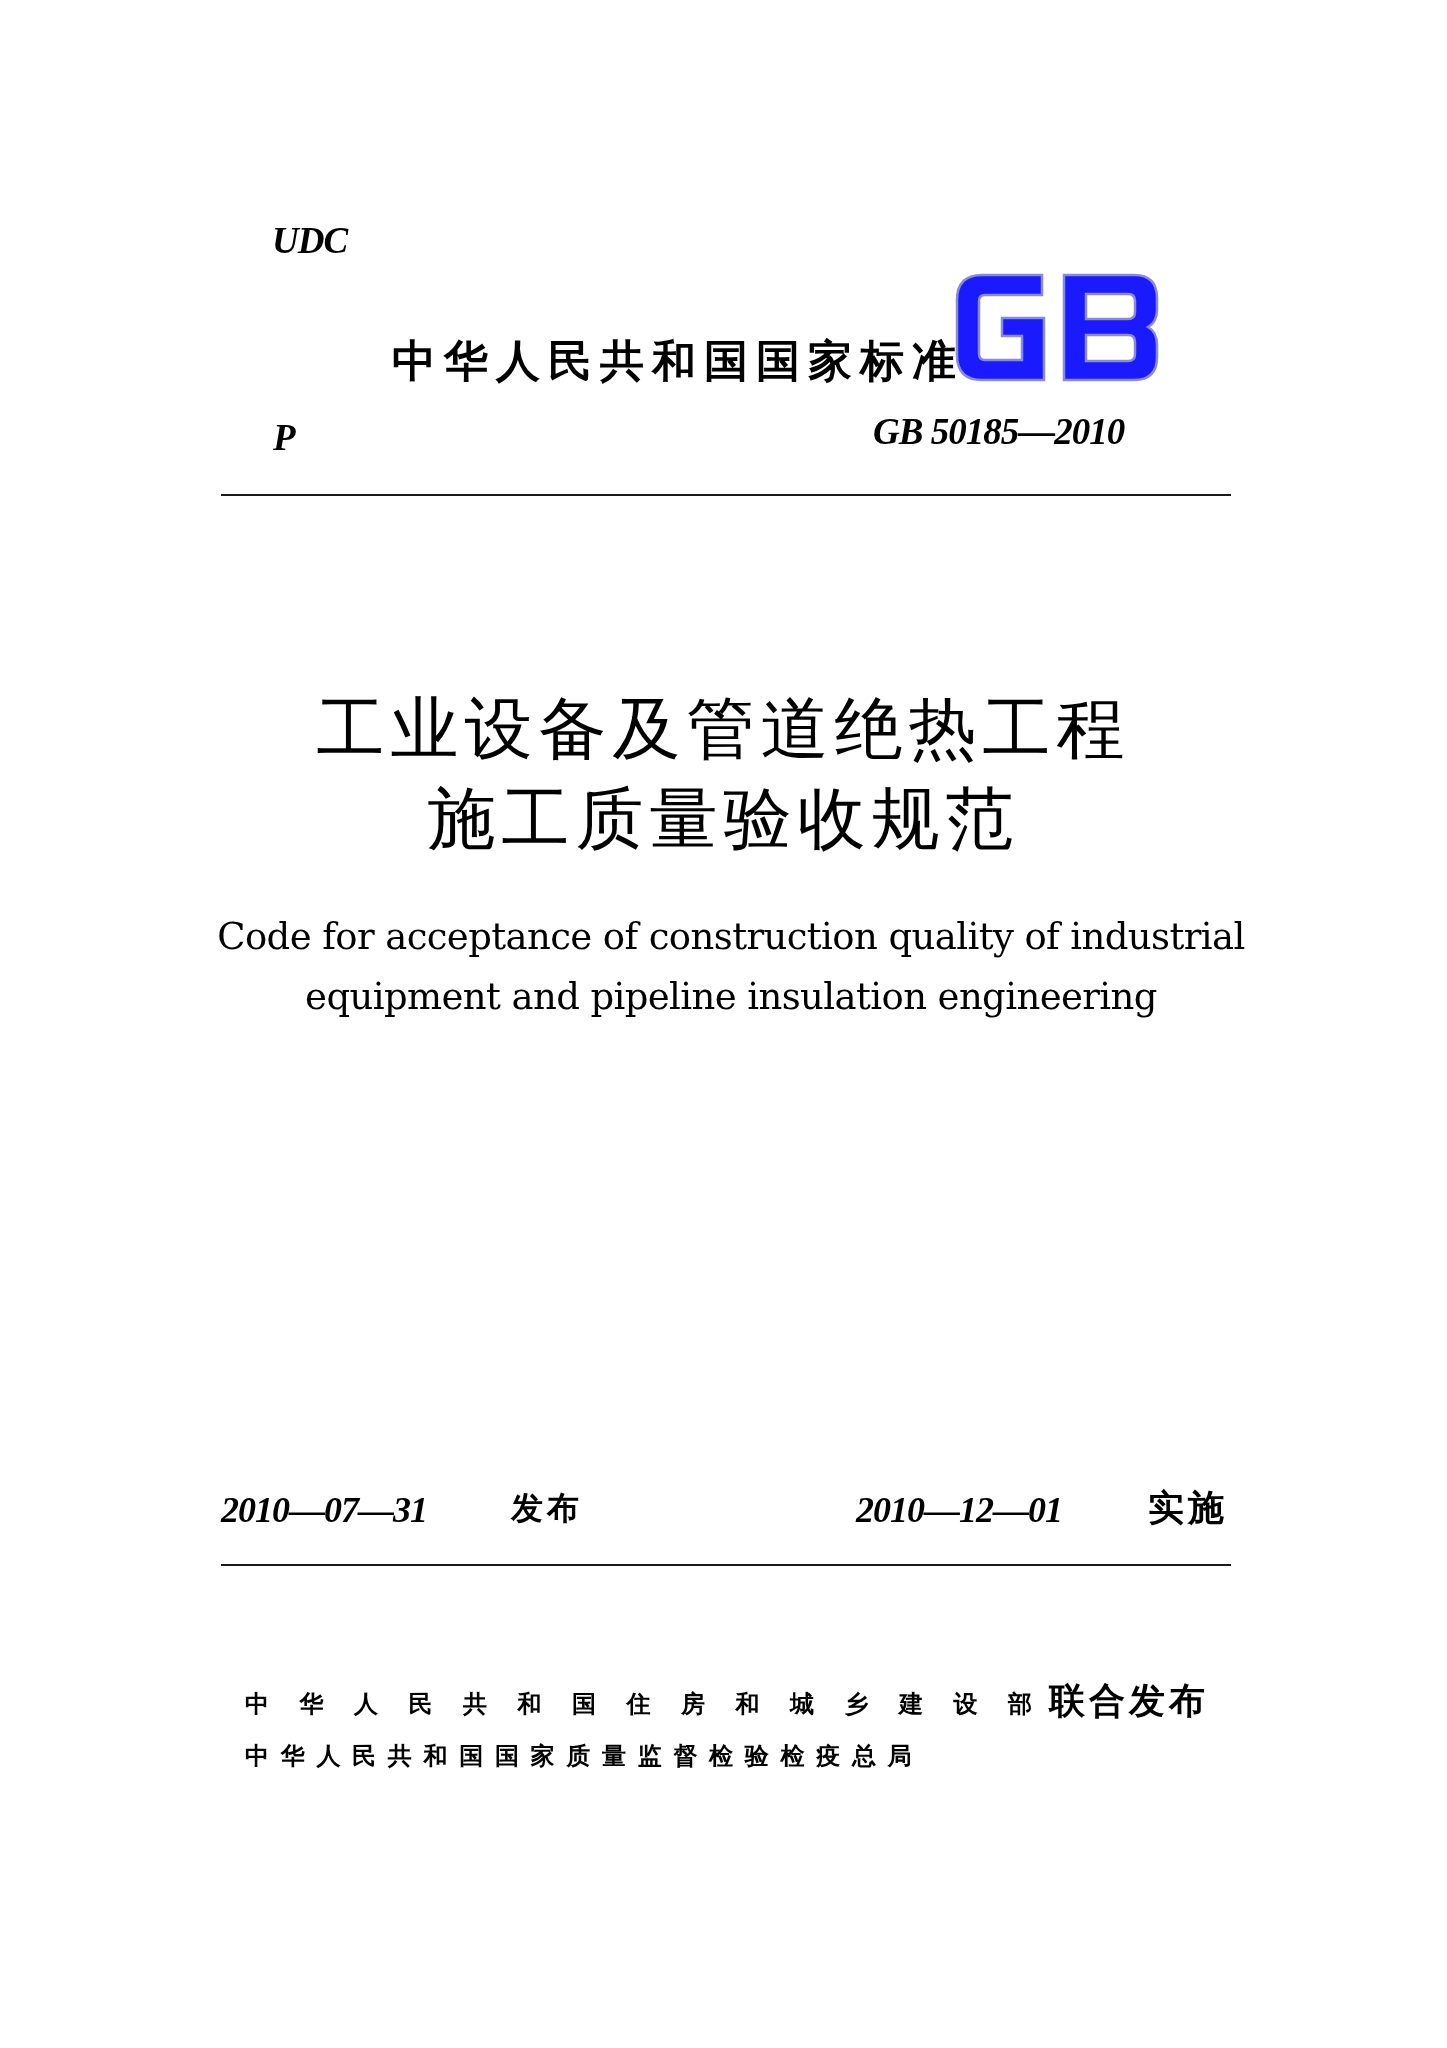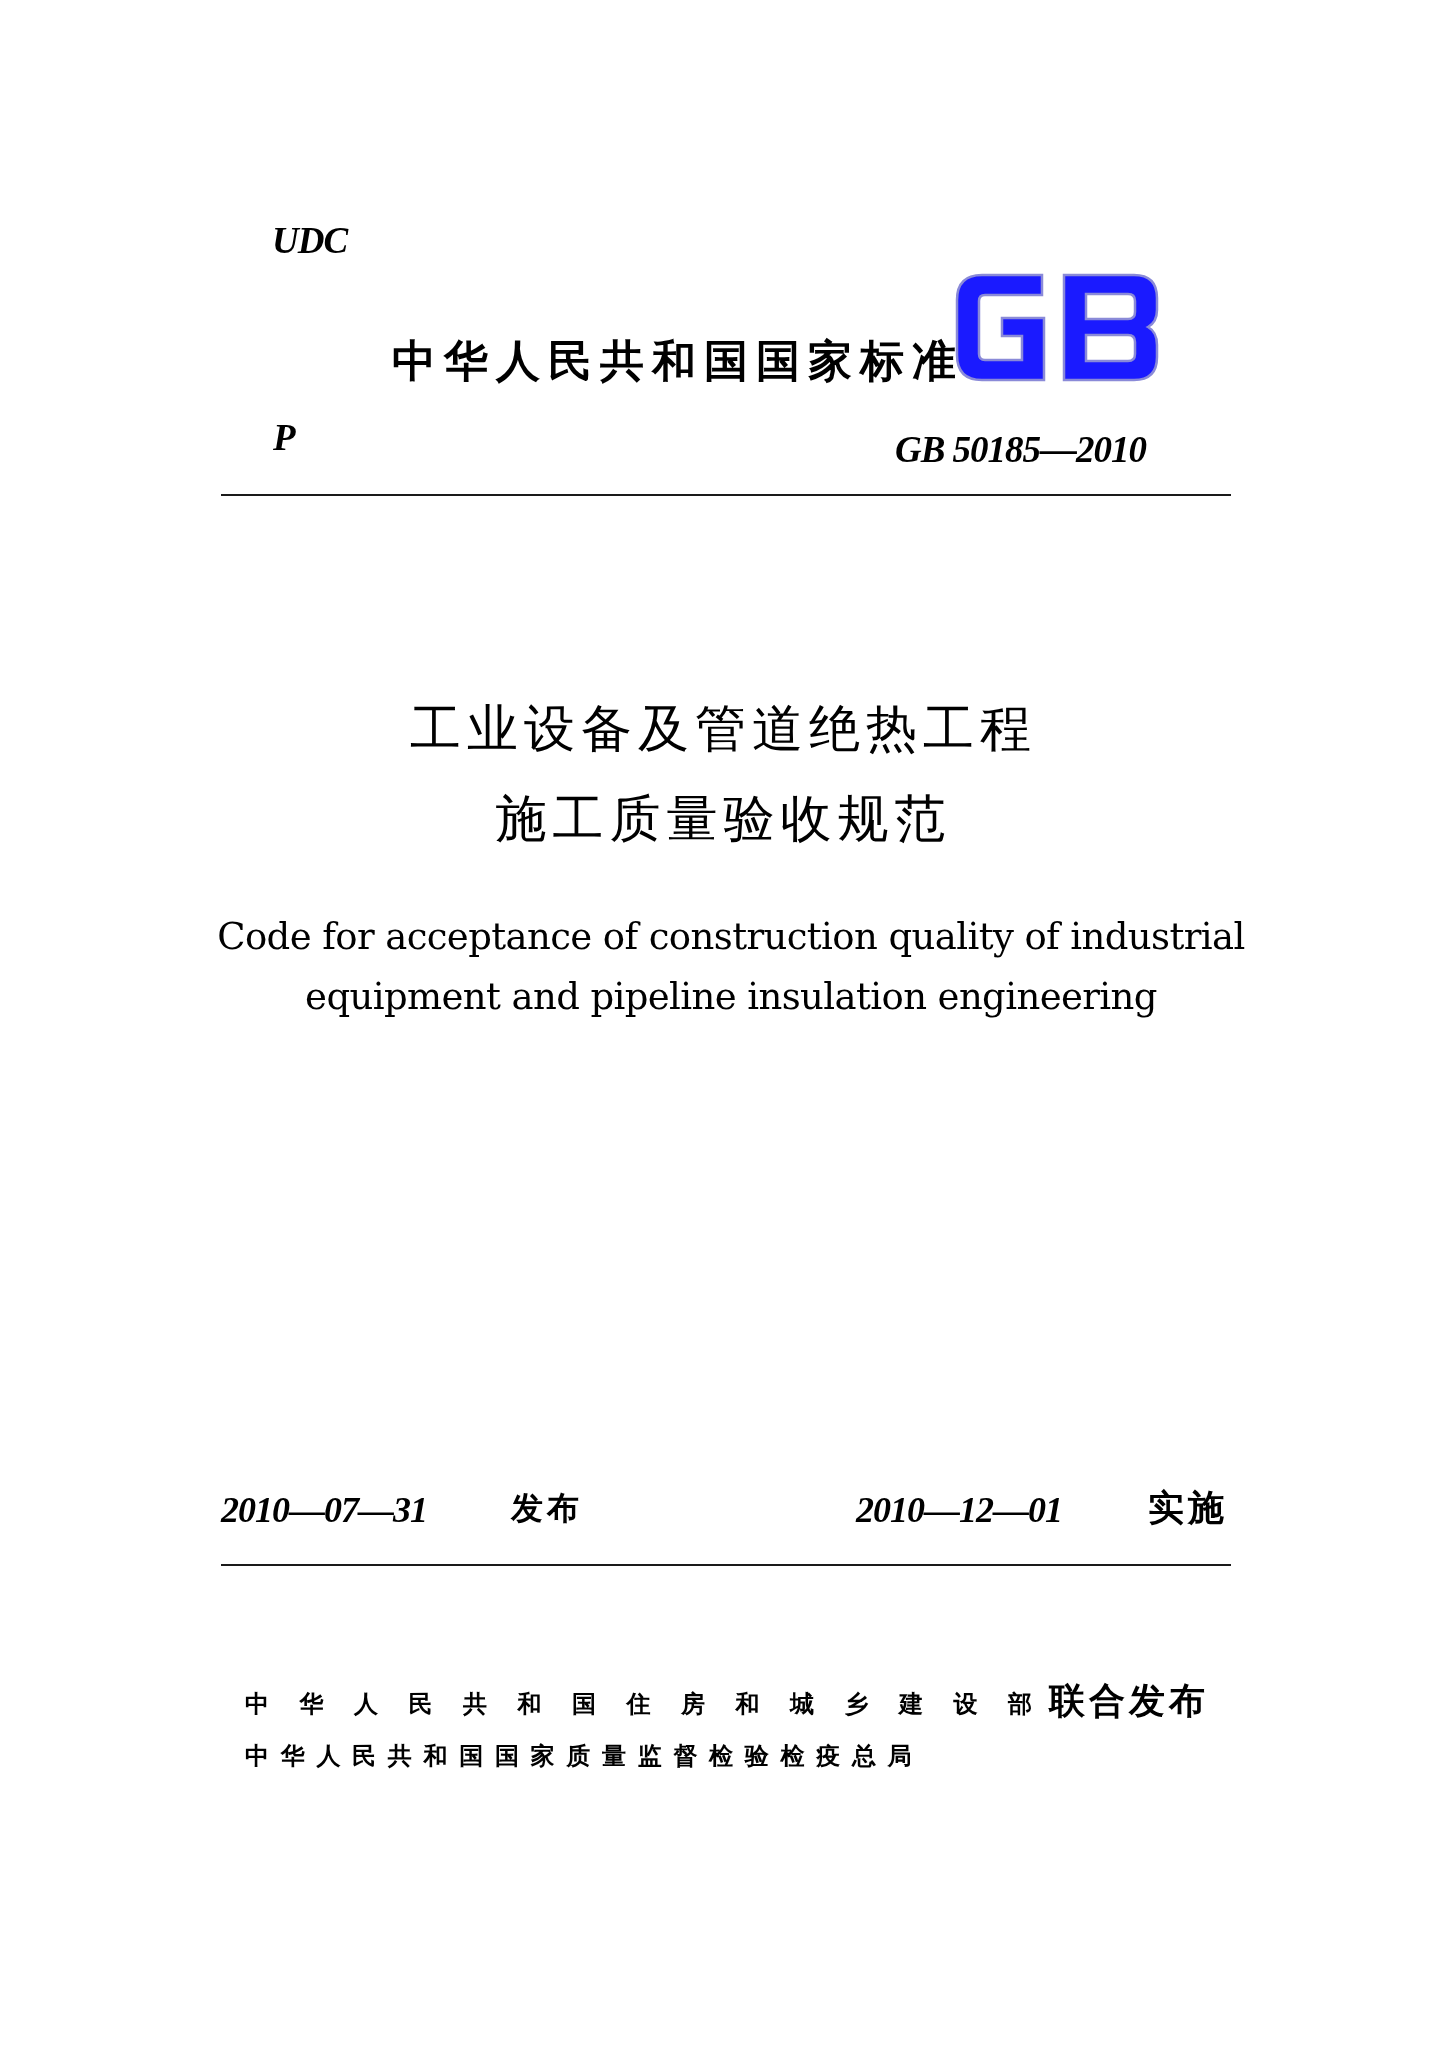--- a/index.html
+++ b/index.html
@@ -43,40 +43,40 @@
     }
     #gb-logo {
       left: 952px; top: 270px;
       width: 210px; height: 115px;
     }
     #classification-p {
       left: 273px; top: 416px;
       font-size: 37px; line-height: 44px;
     }
     #standard-number {
-      left: 873px; top: 428px;
+      left: 873px; top: 410px;
       font-size: 37px; line-height: 44px;
       letter-spacing: -1px;
-      text-align: center;
+      text-align: left;
       width: 295px;
     }
     .rule {
       position: absolute;
       left: 221px;
       width: 1010px;
       height: 2px;
       background: #1a1a1a;
     }
     #rule-top { top: 494px; }
     #rule-bottom { top: 1564px; }
 
     
     .title-cn {
       left: 0; width: 1447px; text-align: center;
-      font-size: 51px; line-height: 70px;
+      font-size: 68px; line-height: 70px;
       letter-spacing: 6px;
     }
     #title-cn-line1 { top: 694px; padding-left: 0px; }
     #title-cn-line2 { top: 784px; }
 
     .title-en {
       left: 0; width: 1462px; text-align: center;
       font-family: "DejaVu Serif", "Liberation Serif", serif;
       font-size: 37px; line-height: 50px;
       letter-spacing: -0.6px;

